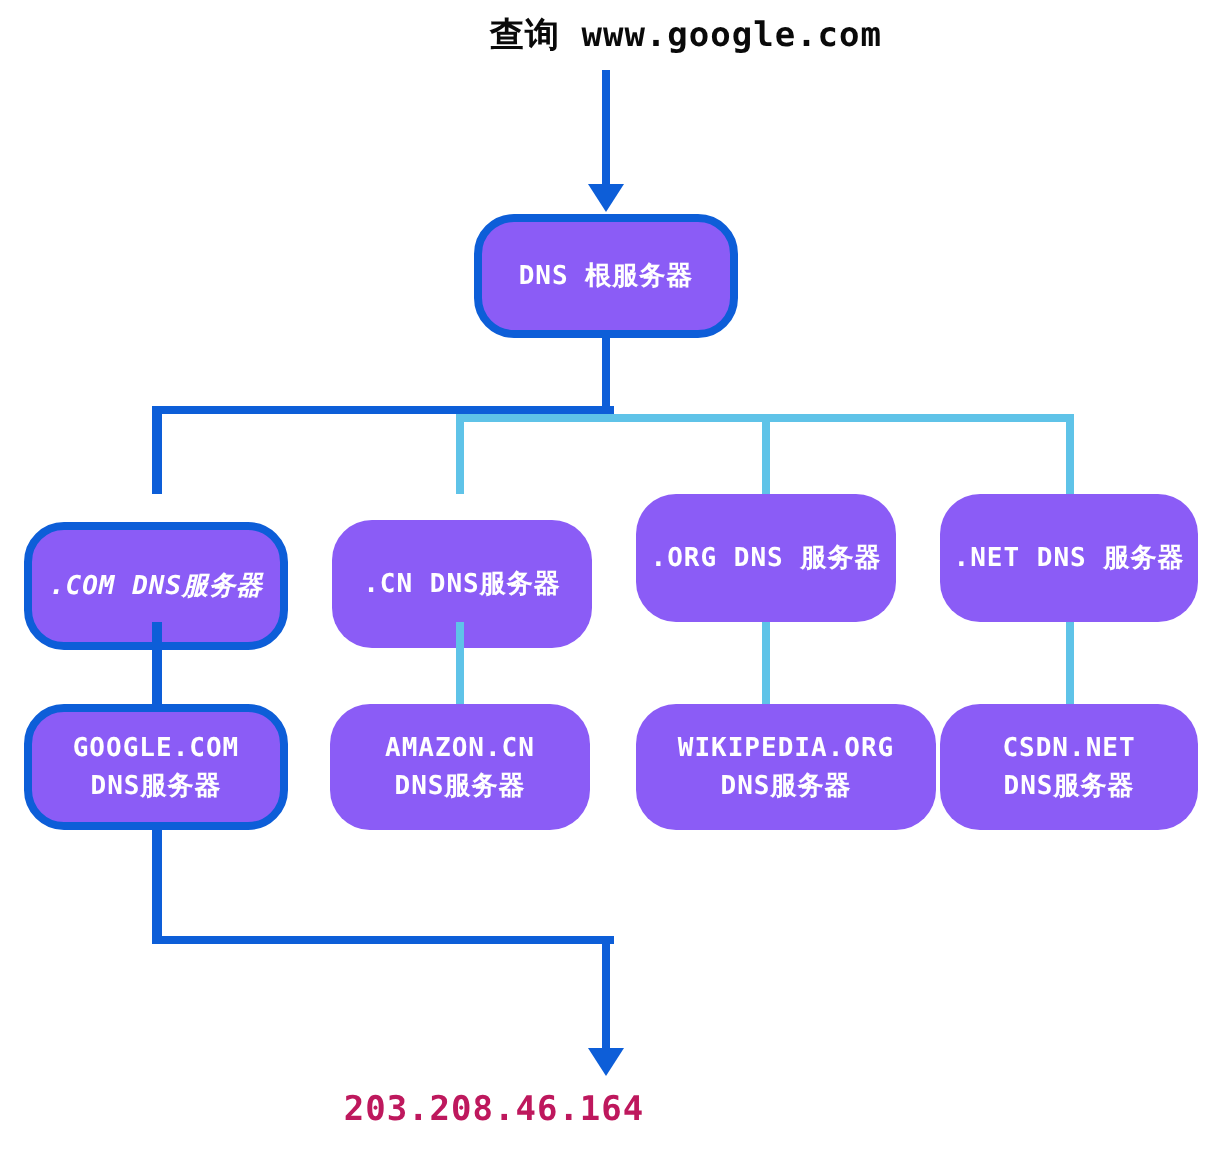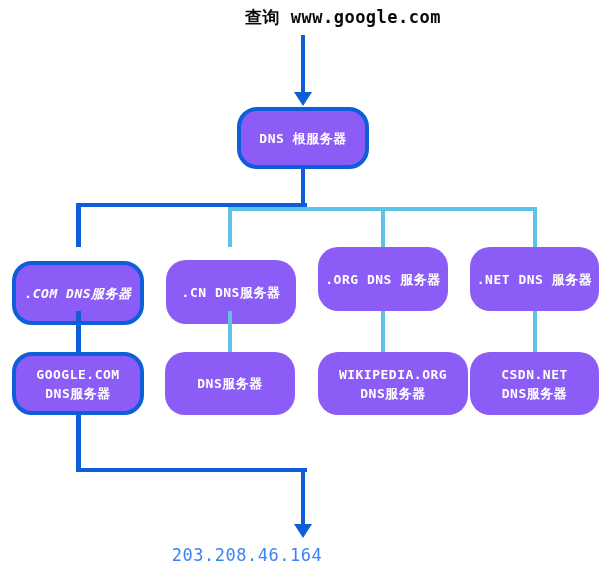--- a/index.html
+++ b/index.html
@@ -11,21 +11,21 @@
     overflow:hidden;
   }
   .label-top{
     position:absolute;left:0;top:6px;width:610px;
     text-align:center;font-size:17px;font-weight:bold;color:#0a0a0a;
     letter-spacing:0.5px;
     margin-left:38px;
   }
   .label-bottom{
     position:absolute;left:0;top:545px;width:494px;
-    text-align:center;font-size:17px;font-weight:normal;color:#3b82f6;
+    text-align:center;font-size:17px;font-weight:bold;color:#be185d;
     letter-spacing:0.5px;
   }
   .box{
     position:absolute;
     background:#8b5cf6;
     color:#ffffff;
     display:flex;flex-direction:column;align-items:center;justify-content:center;
     font-size:13px;font-weight:bold;letter-spacing:0.5px;
     box-sizing:border-box;text-align:center;line-height:19px;border-radius:20px;
   }
@@ -110,20 +110,21 @@
   <div class="line dark conn-com"></div>
   <div class="line light conn-cn"></div>
   <div class="line light conn-org"></div>
   <div class="line light conn-net"></div>
 
   <div class="box hl b-google">
     <span>GOOGLE.COM</span>
     <span>DNS服务器</span>
   </div>
   <div class="box b-amazon">
+    <span>AMAZON.CN</span>
     <span>DNS服务器</span>
   </div>
   <div class="box b-wiki">
     <span>WIKIPEDIA.ORG</span>
     <span>DNS服务器</span>
   </div>
   <div class="box b-csdn">
     <span>CSDN.NET</span>
     <span>DNS服务器</span>
   </div>

